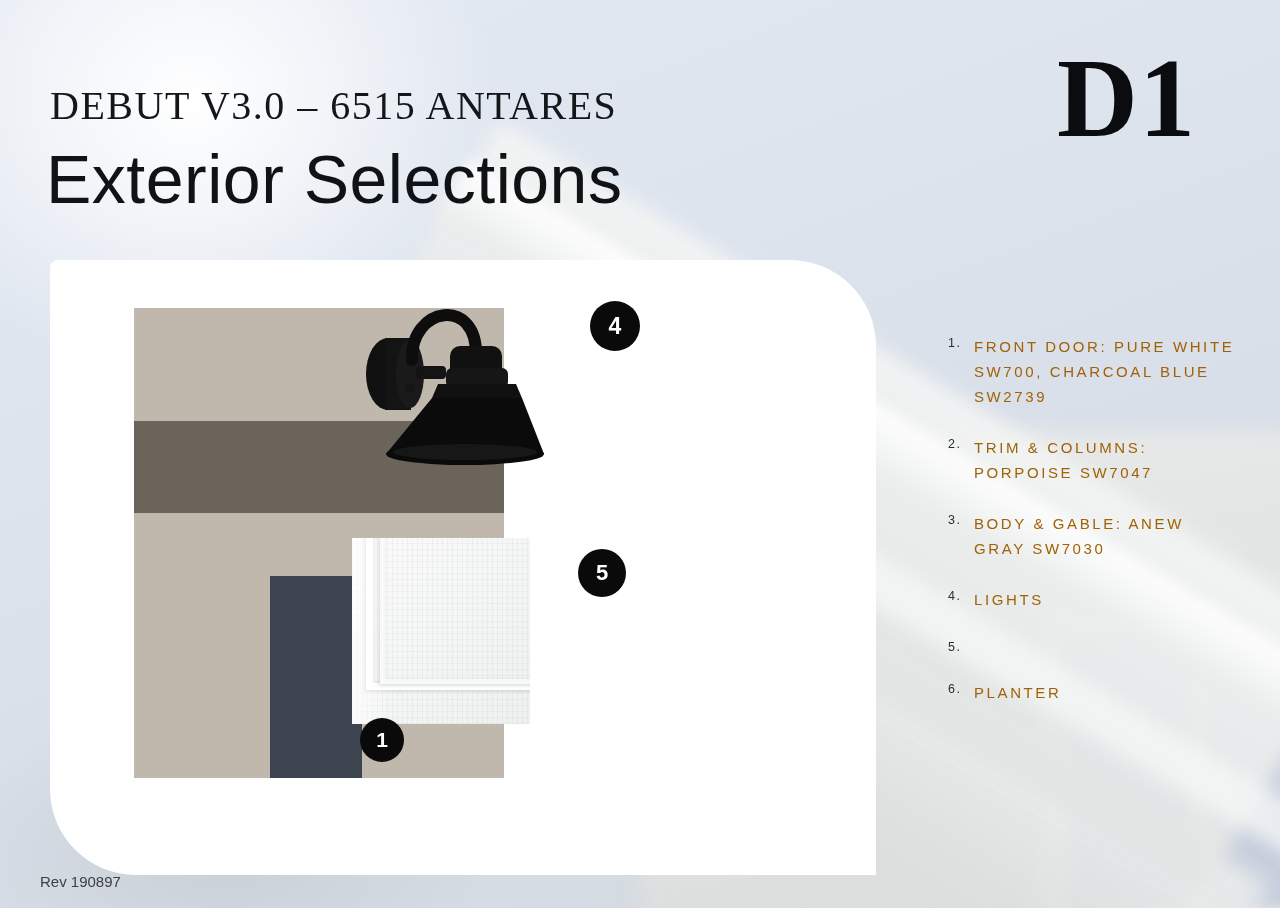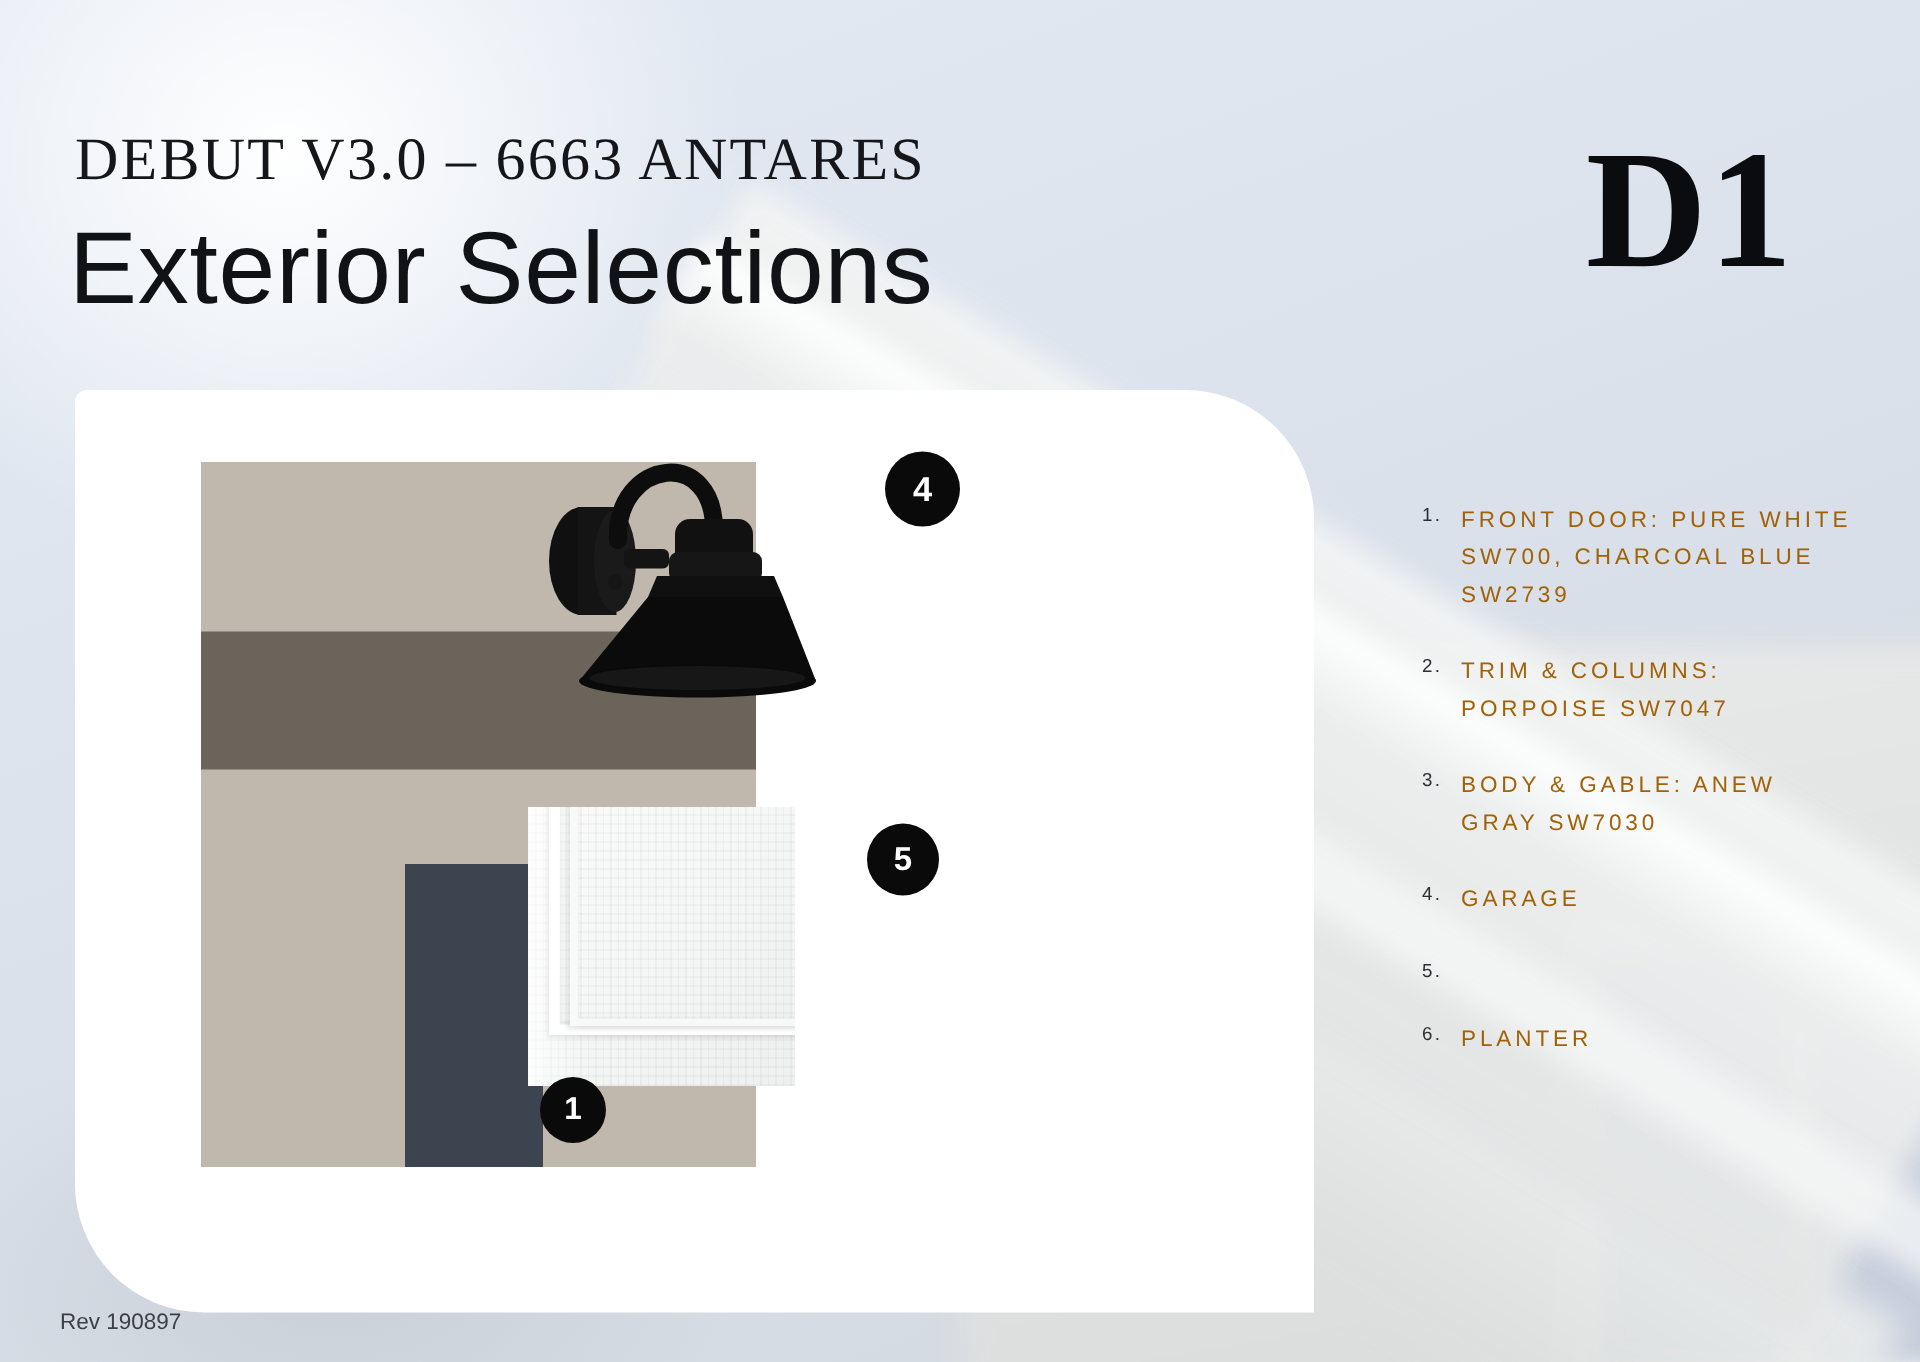--- a/index.html
+++ b/index.html
@@ -76,21 +76,21 @@
   .headline {
     position:absolute; left:46px; top:140px;
     font-family:Liberation Sans, sans-serif;
     font-size:68px; color:#101215; letter-spacing:.5px;
     white-space:nowrap;
   }
   .plan-code {
     position:absolute; right:84px; top:42px;
     font-family:"Liberation Serif", serif;
     font-weight:bold; font-size:112px; color:#0a0c0f;
-    letter-spacing:1px; line-height:1;margin-top:42px;
+    letter-spacing:1px; line-height:1;
   }
 
   
   #board {
     position:absolute; left:50px; top:260px;
     width:826px; height:615px;
     background:#ffffff;
     border-radius:8px 86px 0 86px;
     z-index:2;
   }
@@ -194,21 +194,21 @@
   <div class="bg-window bg-win-b"></div>
   <div class="bg-soffit"></div>
   <div class="bg-roof-1"></div>
   <div class="bg-roof-2"></div>
   <div class="bg-trim-diag"></div>
   <div class="bg-glow-tl"></div>
   <div class="bg-shadow-bl"></div>
 </div>
 
 <div id="header">
-  <div class="kicker">DEBUT  V3.0 – 6663 ANTARES</div>
+  <div class="kicker">DEBUT  V3.0 – 6515 ANTARES</div>
   <div class="headline">Exterior Selections</div>
   <div class="plan-code">D1</div>
 </div>
 
 <div id="board">
 
   <div class="swatch-board">
     <div class="swatch-band"></div>
     <div class="swatch-door"></div>
   </div>
@@ -259,21 +259,21 @@
   <div class="legend-item">
     <span class="legend-num">2.</span>
     <span class="legend-text">TRIM &amp; COLUMNS: PORPOISE SW7047</span>
   </div>
   <div class="legend-item">
     <span class="legend-num">3.</span>
     <span class="legend-text">BODY &amp; GABLE: ANEW GRAY SW7030</span>
   </div>
   <div class="legend-item">
     <span class="legend-num">4.</span>
-    <span class="legend-text">GARAGE</span>
+    <span class="legend-text">LIGHTS</span>
   </div>
   <div class="legend-item">
     <span class="legend-num">5.</span>
   </div>
   <div class="legend-item">
     <span class="legend-num">6.</span>
     <span class="legend-text">PLANTER</span>
   </div>
 </div>
 

